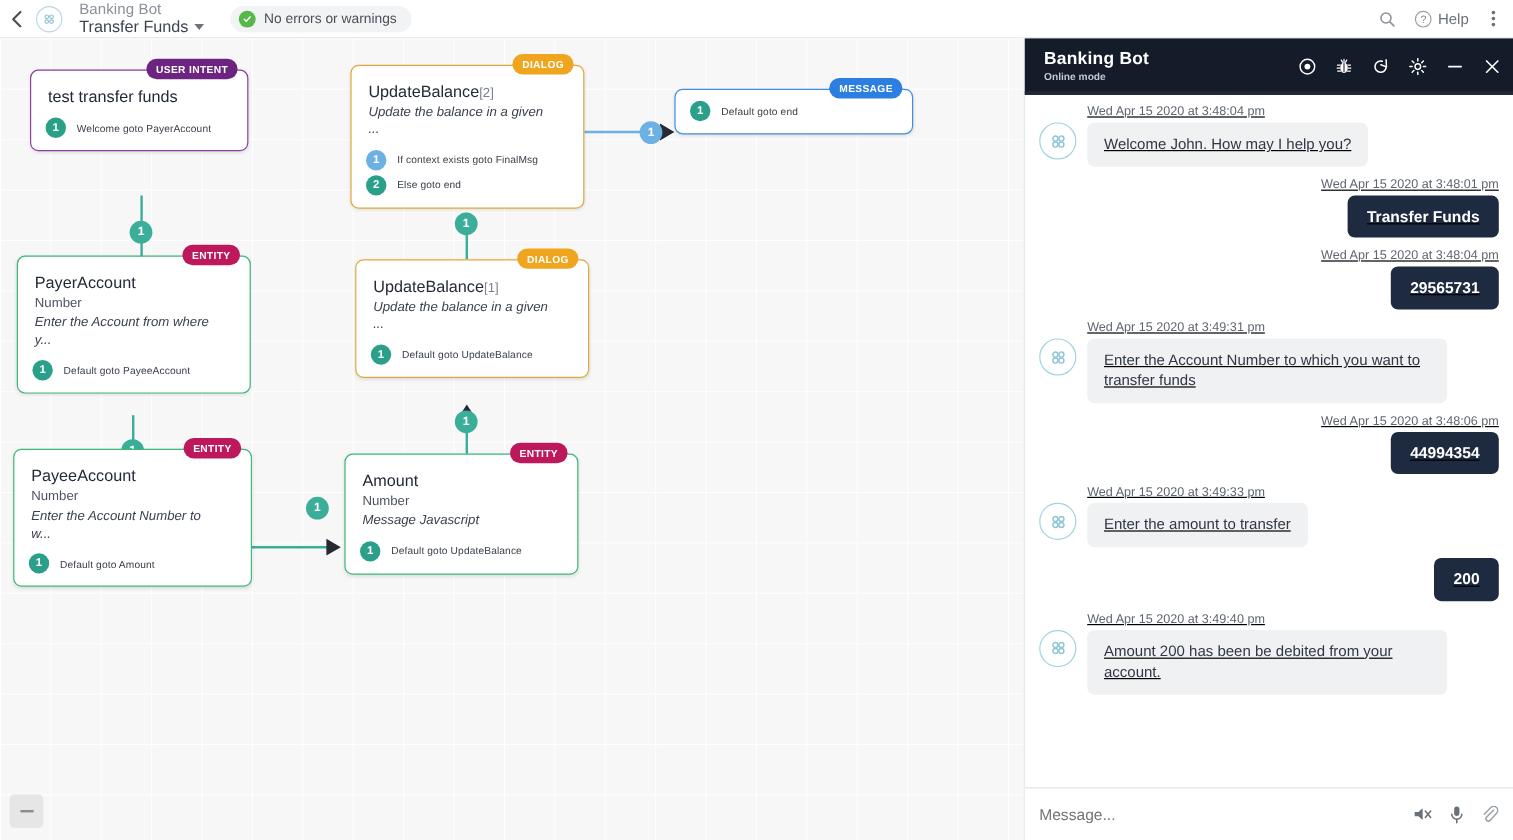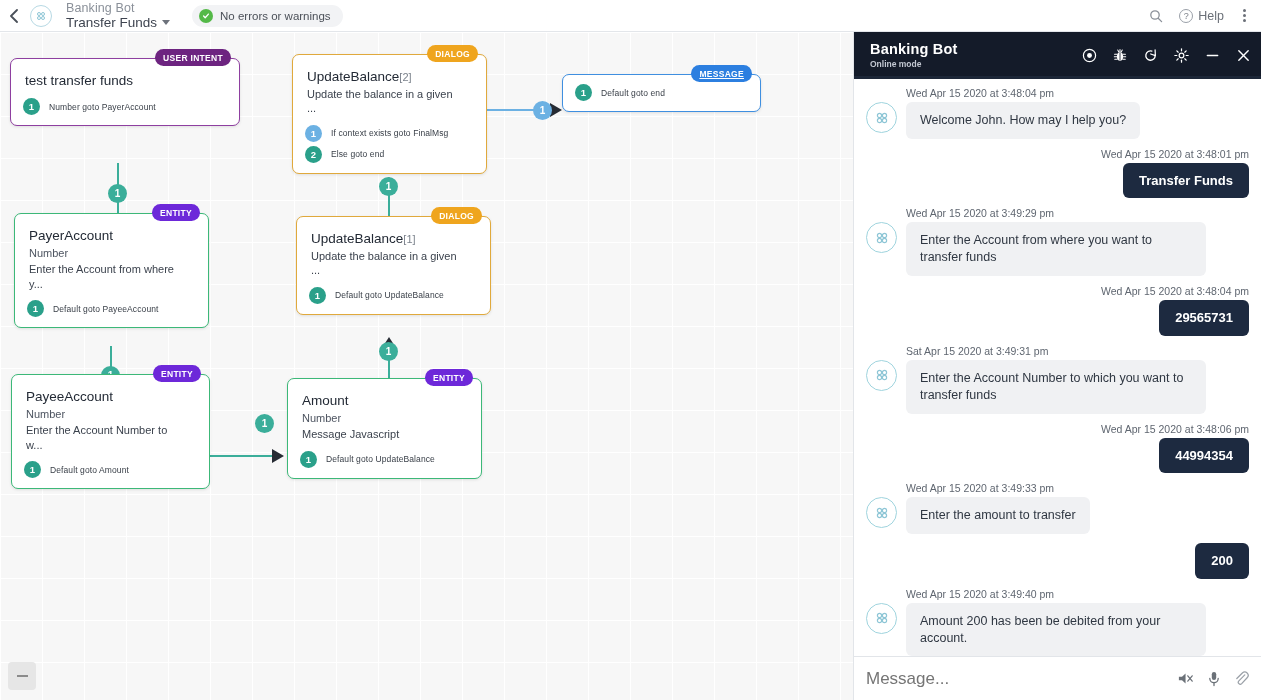--- a/index.html
+++ b/index.html
@@ -101,52 +101,52 @@
 
   .badge {
     position: absolute; top: -10px; right: 8px;
     height: 17px; padding: 0 8px;
     border-radius: 9px;
     color: #fff; font-size: 8.5px; font-weight: bold;
     letter-spacing: .3px;
     display: flex; align-items: center;
   }
   .badge.intent  { background: #6d2480; }
-  .badge.entity  { background: #6d28d9; }
+  .badge.entity  { background: #be185d; }
   .badge.dialog  { background: #efa51e; }
-  .badge.message { background: #2c7fe0; text-decoration: underline; }
+  .badge.message { background: #2c7fe0; }
 
   .node-body { padding: 14px 28px 0 14px; }
   .node-title {
     font-size: 13.5px; color: #232a35; font-weight: 500;
     line-height: 1.2;
   }
   .node-title .idx { font-size: 11px; color: #7b828c; font-weight: normal; }
   .node-sub {
     font-size: 11px; color: #4d5460; margin-top: 2px; line-height: 1.3;
   }
-  .node-sub.ital { color: #3b424d; }
+  .node-sub.ital { font-style: italic; color: #3b424d; }
   .node-conns { padding: 9px 12px 10px 12px; }
   .conn-row {
     display: flex; align-items: center; gap: 9px;
     margin-top: 4px;
   }
   .conn-row:first-child { margin-top: 0; }
   .dot {
     width: 17px; height: 17px; border-radius: 50%;
     color: #fff; font-size: 9.5px; font-weight: bold;
     display: flex; align-items: center; justify-content: center;
     flex: none;
   }
   .dot.teal { background: #2aa08a; }
   .dot.blue { background: #6cb1e3; }
   .conn-label { font-size: 8.5px; color: #3a4049; letter-spacing: .1px; }
 
   
-  #n-intent   { left: 10px;  top: 26px;  width: 230px; }
+  #n-intent   { left: 25px;  top: 26px;  width: 182px; }
   #n-payer    { left: 14px;  top: 181px; width: 195px; }
   #n-payee    { left: 11px;  top: 342px; width: 199px; }
   #n-amount   { left: 287px; top: 346px; width: 195px; }
   #n-ub1      { left: 296px; top: 184px; width: 195px; }
   #n-ub2      { left: 292px; top: 22px;  width: 195px; }
   #n-final    { left: 562px; top: 42px;  width: 199px; }
 
   
   .edge-dot {
     position: absolute;
@@ -187,21 +187,21 @@
   .ch-titles { display:flex; flex-direction: column; line-height:1.1; }
   .ch-title { color:#fff; font-size: 14.5px; font-weight: bold; letter-spacing:.2px;}
   .ch-sub { color:#c3c8d2; font-size: 8.5px; font-weight:bold; margin-top:2px;}
   .ch-icons { margin-left:auto; display:flex; align-items:center; gap:16px; }
   .ch-icons span { cursor:pointer; display:flex; align-items:center; justify-content:center; }
 
   .chat-body {
     flex: 1; overflow: hidden;
     padding: 8px 12px 4px 12px;
   }
-  .msg-group { margin-bottom: 9px; }
+  .msg-group { margin-bottom: 9px; text-decoration: underline; }
   .ts {
     font-size: 10.5px; color: #5f6670;
     margin-bottom: 3px;
   }
   .ts.right { text-align: right; }
   .row-bot { display: flex; gap: 9px; }
   .avatar {
     width: 31px; height: 31px; border-radius: 50%;
     border: 1.3px solid #9fd4de; flex:none;
     display:flex; align-items:center; justify-content:center;
@@ -220,21 +220,21 @@
     font-size: 13px; font-weight: bold; line-height: 1.2;
   }
 
   .chat-footer {
     height: 44px; border-top: 1px solid #e2e5e9;
     display:flex; align-items:center; padding: 0 12px;
     flex: none; background:#fff;
   }
   .msg-input {
     border: none; outline: none; flex: 1;
-    font-size: 17px; color: #8f959d;
+    font-size: 13px; color: #8f959d;
     font-family: "Liberation Sans", sans-serif;
     background: transparent;
   }
   .footer-icons { display:flex; align-items:center; gap: 14px; }
   .footer-icons span { cursor:pointer; display:flex; }
 </style>
 </head>
 <body>
 
 <div class="topbar">
@@ -329,21 +329,21 @@
   <div class="node intent" id="n-intent">
     <div class="badge intent">USER INTENT</div>
     <div class="node-body">
       <div class="node-title">
         <span>test transfer funds</span>
       </div>
     </div>
     <div class="node-conns">
       <div class="conn-row">
         <span class="dot teal">1</span>
-        <span class="conn-label">Number goto PayerAccount</span>
+        <span class="conn-label">Welcome goto PayerAccount</span>
       </div>
     </div>
   </div>
 
   <div class="node entity" id="n-payer">
     <div class="badge entity">ENTITY</div>
     <div class="node-body">
       <div class="node-title">
         <span>PayerAccount</span>
       </div>
@@ -519,47 +519,31 @@
       </div>
     </div>
 
     <div class="msg-group">
       <div class="ts right">Wed Apr 15 2020 at 3:48:01 pm</div>
       <div class="row-user">
         <div class="bubble-user">Transfer Funds</div>
       </div>
     </div>
 
-    <div class="msg-group">
-      <div class="ts-bot-wrap">
-          <div class="ts">Wed Apr 15 2020 at 3:49:29 pm</div>
-        </div>
-      <div class="row-bot">
-        <span class="avatar">
-          <svg width="16" height="16" viewBox="0 0 16 16">
-            <circle cx="5.5" cy="5.5" r="2.1" fill="none" stroke="#8ec6d6" stroke-width="1.2"></circle>
-            <circle cx="10.5" cy="5.5" r="2.1" fill="none" stroke="#8ec6d6" stroke-width="1.2"></circle>
-            <circle cx="5.5" cy="10.5" r="2.1" fill="none" stroke="#8ec6d6" stroke-width="1.2"></circle>
-            <circle cx="10.5" cy="10.5" r="2.1" fill="none" stroke="#8ec6d6" stroke-width="1.2"></circle>
-          </svg>
-        </span>
-        <div class="bubble-bot">Enter the Account from where you want to transfer funds</div>
-      </div>
-    </div>
 
     <div class="msg-group">
       <div class="ts right">Wed Apr 15 2020 at 3:48:04 pm</div>
       <div class="row-user">
         <div class="bubble-user">29565731</div>
       </div>
     </div>
 
     <div class="msg-group">
       <div class="ts-bot-wrap">
-          <div class="ts">Sat Apr 15 2020 at 3:49:31 pm</div>
+          <div class="ts">Wed Apr 15 2020 at 3:49:31 pm</div>
         </div>
       <div class="row-bot">
         <span class="avatar">
           <svg width="16" height="16" viewBox="0 0 16 16">
             <circle cx="5.5" cy="5.5" r="2.1" fill="none" stroke="#8ec6d6" stroke-width="1.2"></circle>
             <circle cx="10.5" cy="5.5" r="2.1" fill="none" stroke="#8ec6d6" stroke-width="1.2"></circle>
             <circle cx="5.5" cy="10.5" r="2.1" fill="none" stroke="#8ec6d6" stroke-width="1.2"></circle>
             <circle cx="10.5" cy="10.5" r="2.1" fill="none" stroke="#8ec6d6" stroke-width="1.2"></circle>
           </svg>
         </span>

